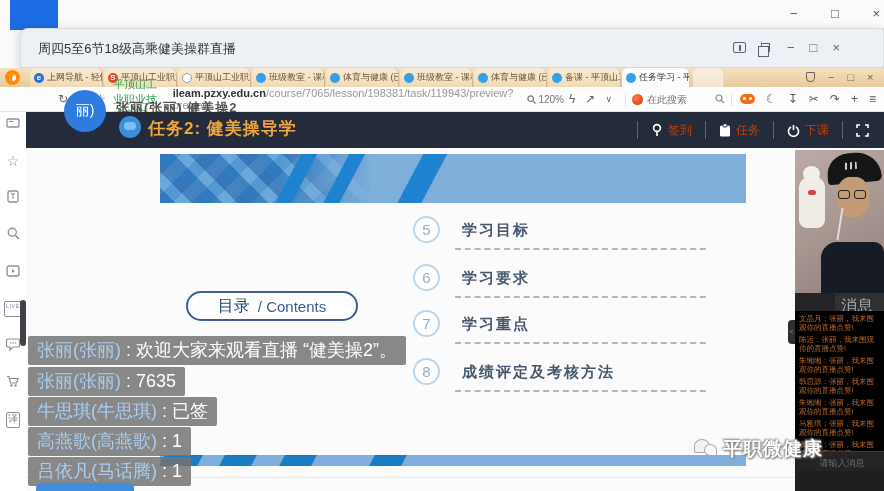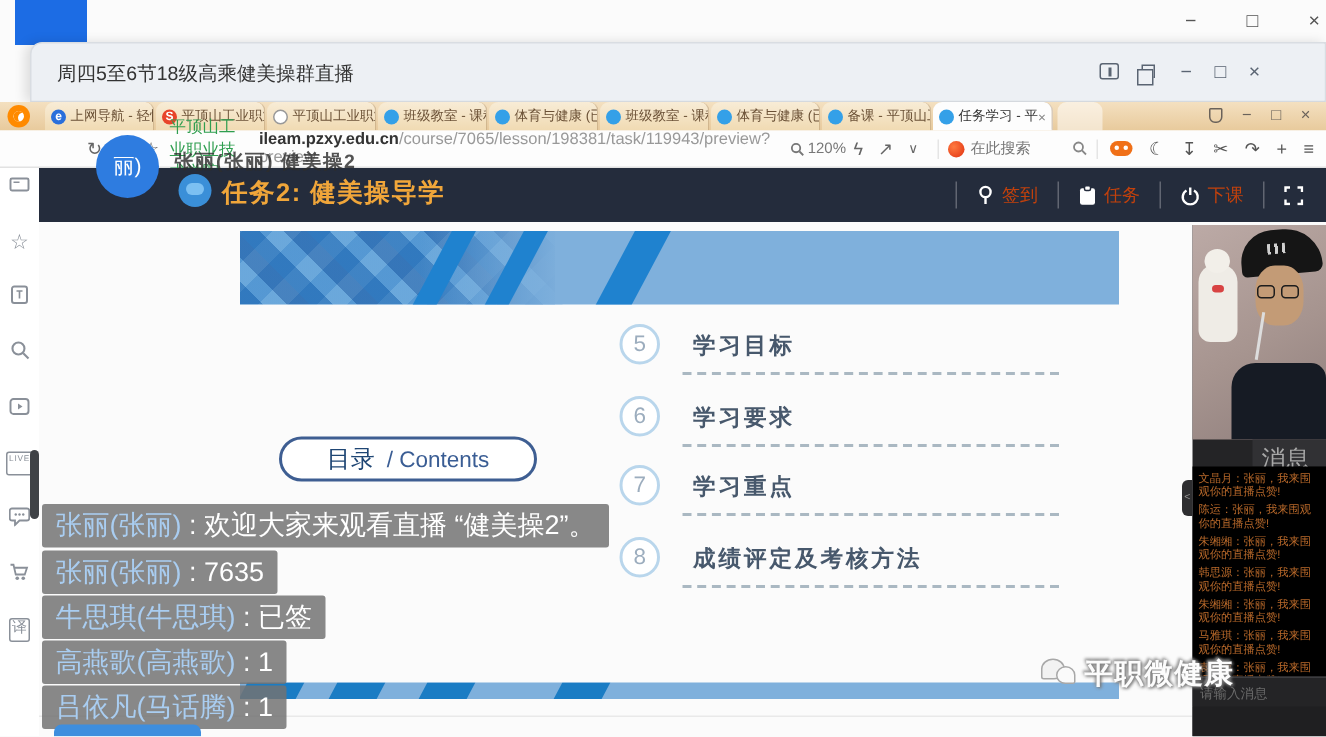--- a/index.html
+++ b/index.html
@@ -31,21 +31,21 @@
   .tabstrip { left:0; top:68px; width:884px; height:19px;
               background:linear-gradient(#f4e0c0,#e8ca9c); }
   .qlogo { left:5px; top:70px; width:15px; height:15px; border-radius:50%;
            background:#ff8a00; position:absolute; }
   .qlogo::after { content:""; position:absolute; left:4px; top:4px; width:7px; height:7px;
                   border-radius:50%; background:#fff; box-shadow:3px 1px 0 #ff8a00 inset; }
   .tabs { left:30px; top:68px; height:19px; display:flex; }
   .tab { width:73px; display:flex; align-items:center; padding:0 4px; font-size:9px; color:#6b5136;
          background:linear-gradient(#f8ecd6,#f0dab2); border-right:1px solid rgba(150,110,60,.35);
          border-radius:6px 6px 0 0; margin-right:1px; overflow:hidden; white-space:nowrap; }
-  .tab.active { background:#fdfdfd; color:#333; width:80px; }
+  .tab.active { background:#fdfdfd; color:#333; width:68px; }
   .tab-stub { width:30px; background:rgba(255,255,255,.5); border-radius:6px 6px 0 0; margin-left:2px; }
   .ticon { width:10px; height:10px; border-radius:50%; margin-right:3px; flex:none;
            font-size:8px; line-height:10px; text-align:center; color:#fff; font-weight:bold; }
   .ticon.e { background:#2a6fdb; } .ticon.s { background:#e8442a; }
   .ticon.globe { background:#fff; border:1px solid #999; }
   .ticon.qq { background:#34a0e8; }
   .tab-close { margin-left:auto; color:#888; font-size:9px; }
   .browser-controls { left:806px; top:69px; display:flex; gap:13px; align-items:center;
                       color:#6a625a; font-size:11px; height:16px; }
   .widget-ico { width:9px; height:10px; border:1.4px solid #6a625a; border-radius:1px 1px 4px 4px; }
@@ -147,21 +147,21 @@
   .bodyy { position:absolute; left:26px; right:0; top:92px; bottom:0; background:#161b24;
            border-radius:16px 10px 0 0; }
   .mp-header { left:795px; top:293px; width:89px; height:18px; background:#313134; color:#a8a8a8;
                font-size:16px; padding:3px 0 0 6px;margin-left:40px; }
   .mp-list { left:795px; top:311px; width:89px; height:140px; background:#000000;
              padding:3px 3px 0 4px; color:#b9692a; font-size:7.5px; line-height:9px; overflow:hidden; }
   .pmsg { margin-bottom:3px; }
   .mp-input { left:795px; top:451px; width:89px; height:20px; background:#242426;
               border-top:1px solid #3c3c3f; }
   .mp-input input { width:100%; height:100%; background:transparent; border:none; outline:none;
-                    color:#8a8a8a; font-size:9px; padding-left:5px; }
+                    color:#8a8a8a; font-size:9px; padding-left:5px;text-align:center; }
   .mp-input input::placeholder { color:#6a6a6a; }
   .mp-footer { left:795px; top:471px; width:89px; height:20px; background:#1f1f21; }
   .collapse-handle { left:788px; top:320px; width:7px; height:24px; background:#2e2e30;
                      border-radius:4px 0 0 4px; color:#999; font-size:7px; line-height:24px;
                      text-align:center; z-index:4; }
 
   
   .watermark { left:694px; top:436px; display:flex; align-items:center; gap:5px; z-index:7; }
   .wm-ico { position:relative; width:24px; height:20px; }
   .wm-b1 { position:absolute; left:0; top:0; width:16px; height:14px; border-radius:50% 50% 45% 12%;

